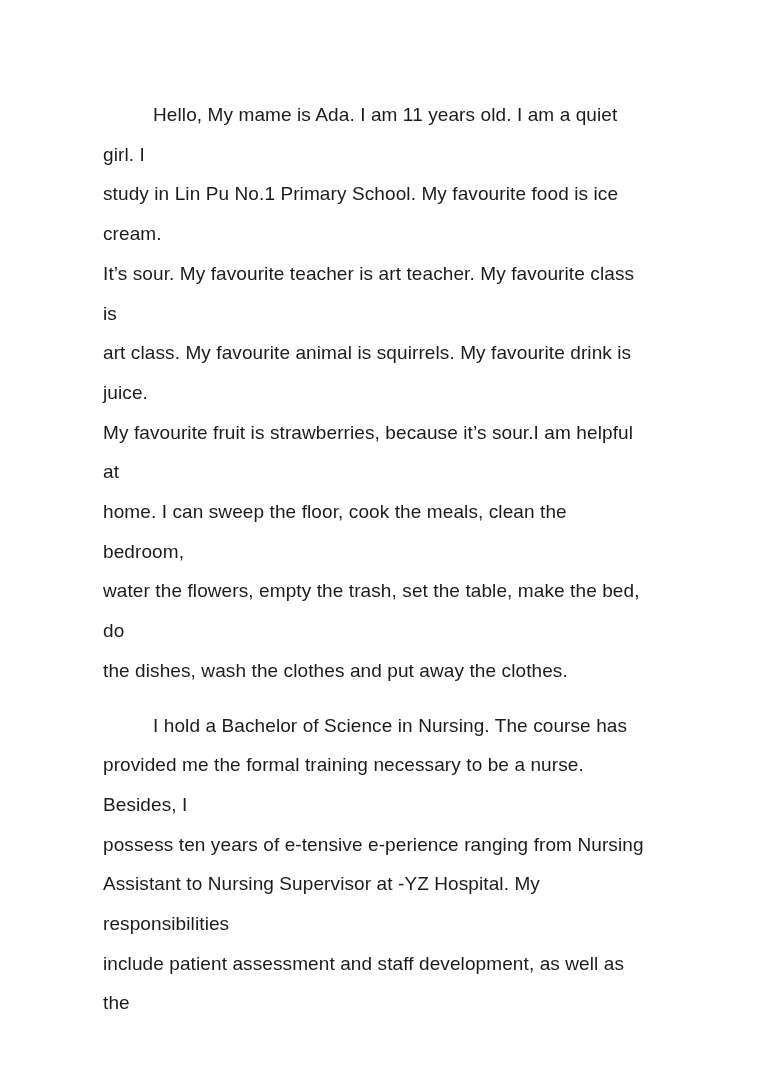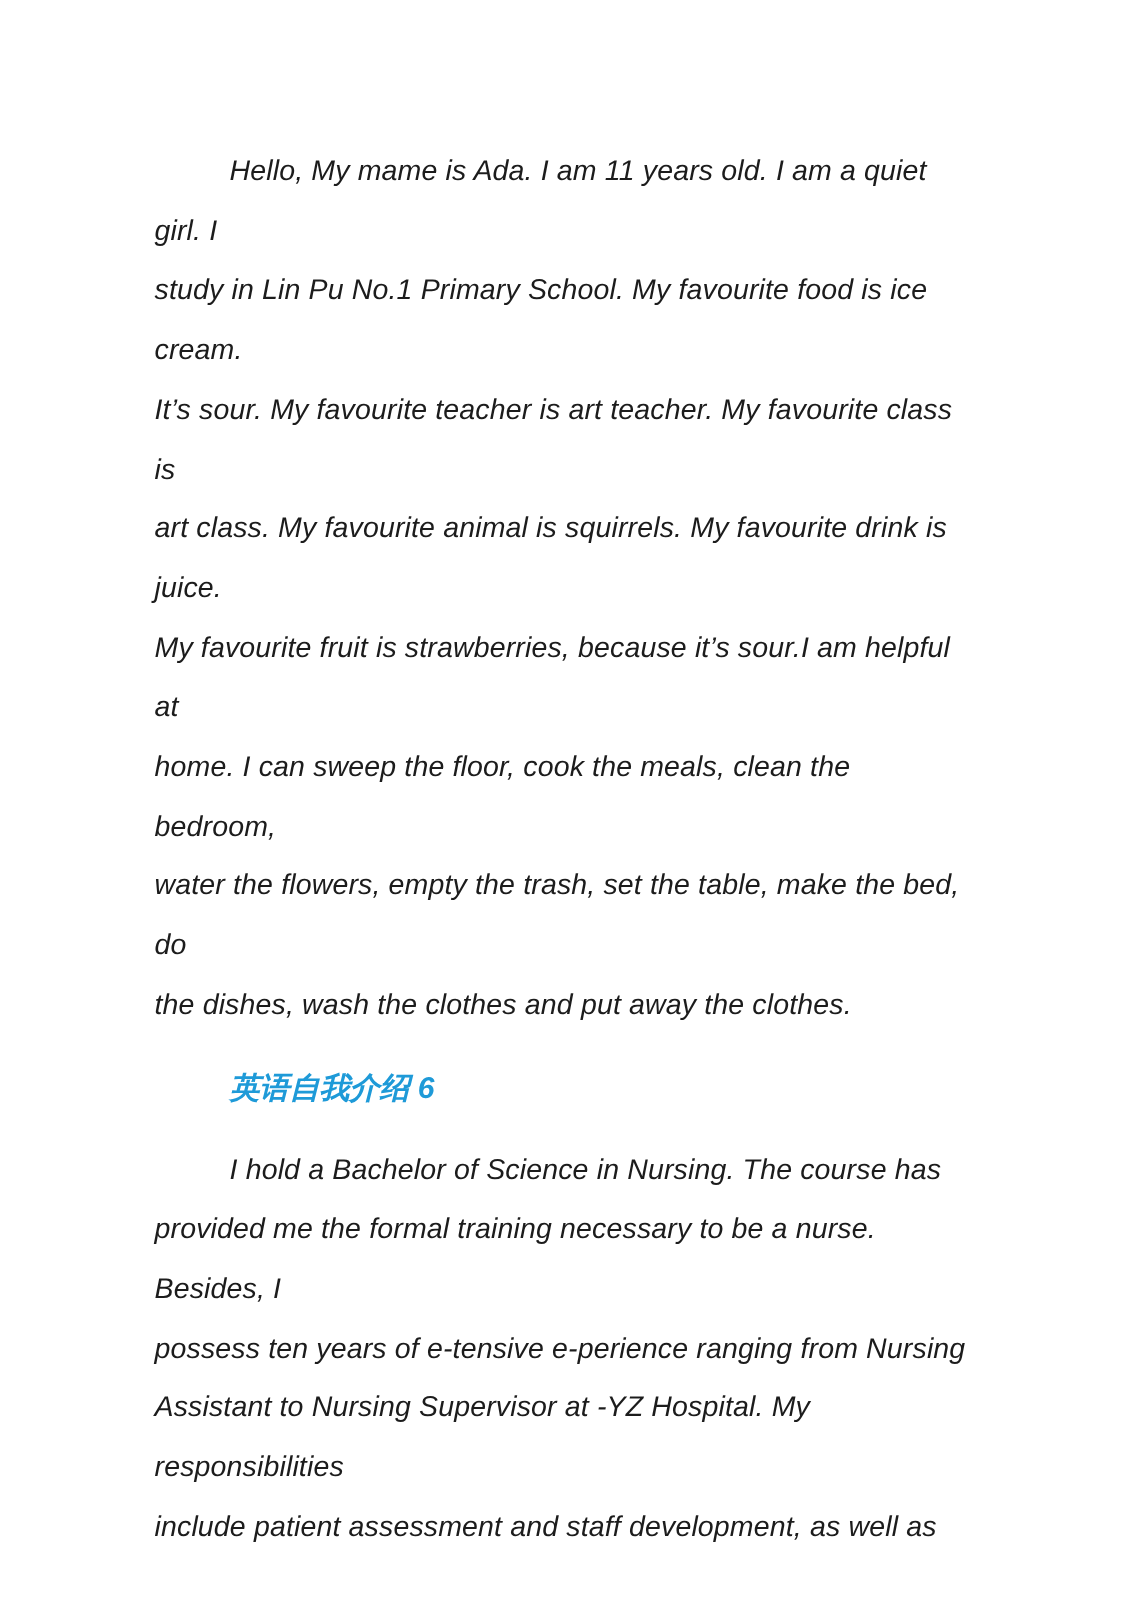--- a/index.html
+++ b/index.html
@@ -7,21 +7,20 @@
     padding: 0;
     background: #ffffff;
   }
   .page {
     position: relative;
     width: 763px;
     height: 1036px;
     background: #ffffff;
     overflow: hidden;
     font-family: "Liberation Sans", sans-serif;
-    font-style: italic;
   }
   .content {
     padding: 95px 110px 0 103px;
   }
   .para {
     margin: 0 0 15px 0;
     font-size: 19px;
     line-height: 39.7px;
     color: #1c1c1c;
     white-space: pre-line;      
@@ -44,21 +43,20 @@
 <div class="page">
   <div class="content">
     <p class="para">Hello, My mame is Ada. I am 11 years old. I am a quiet girl. I
 study in Lin Pu No.1 Primary School. My favourite food is ice cream.
 It’s sour. My favourite teacher is art teacher. My favourite class is
 art class. My favourite animal is squirrels. My favourite drink is juice.
 My favourite fruit is strawberries, because it’s sour.I am helpful at
 home. I can sweep the floor, cook the meals, clean the bedroom,
 water the flowers, empty the trash, set the table, make the bed, do
 the dishes, wash the clothes and put away the clothes.</p>
-    <h2 class="heading">英语自我介绍 6</h2>
     <p class="para">I hold a Bachelor of Science in Nursing. The course has
 provided me the formal training necessary to be a nurse. Besides, I
 possess ten years of e-tensive e-perience ranging from Nursing
 Assistant to Nursing Supervisor at -YZ Hospital. My responsibilities
 include patient assessment and staff development, as well as the
 coordination of other health care services such as dietary, food
 nutrition, physical therapy and pharmacy.</p>
   </div>
 </div>
 

